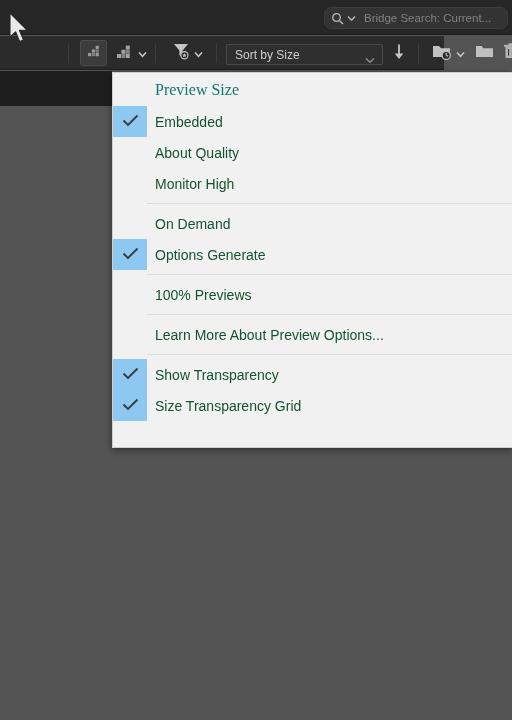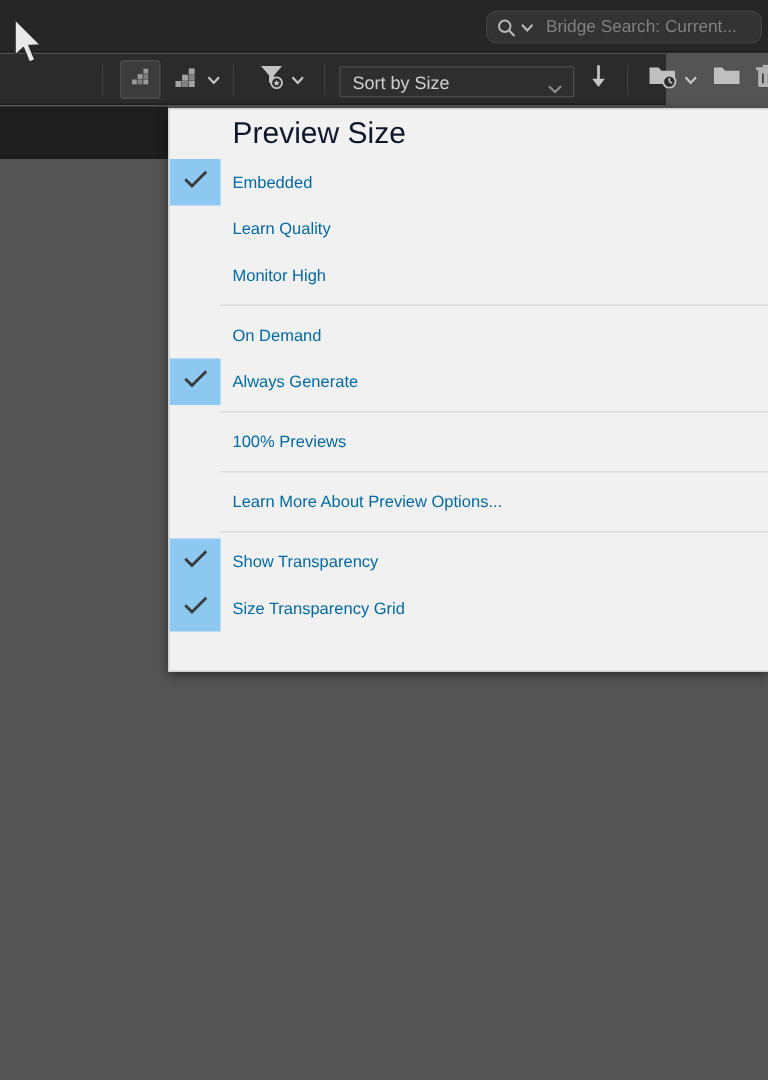--- a/index.html
+++ b/index.html
@@ -77,25 +77,25 @@
     height:31px; width:100%;
   }
   .menu-item.header-label { height:33px; }
   .check-gutter {
     width:34px; height:31px; flex:0 0 34px;
     display:flex; align-items:center; justify-content:center;
   }
   .check-gutter.on { background:#8dc8f0; }
   .check-gutter .tick { display:block; }
   .menu-label {
-    font-size:11px; color:#0369a1; margin-left:8px;
+    font-size:14px; color:#14532d; margin-left:8px;
     font-family:"Liberation Sans", sans-serif;
   }
   .menu-label.section {
-    color:#0f172a; font-size:20px;
+    color:#0f766e; font-size:16px;font-family:Liberation Serif, serif;
   }
   .menu-sep {
     height:1px; background:#dcdcdc; margin:4px 0 4px 34px;
   }
 
   
   .cursor { position:absolute; left:9px; top:12px; }
 </style>
 </head>
 <body>
@@ -242,21 +242,21 @@
           <svg width="17" height="13" viewBox="0 0 17 13">
             <polyline points="1.5,6.5 6,11 15.5,1.5" fill="none" stroke="#3b3b3b" stroke-width="1.9"></polyline>
           </svg>
         </span>
       </div>
       <span class="menu-label">Embedded</span>
     </div>
 
     <div class="menu-item">
       <div class="check-gutter"></div>
-      <span class="menu-label">Learn Quality</span>
+      <span class="menu-label">About Quality</span>
     </div>
 
     <div class="menu-item">
       <div class="check-gutter"></div>
       <span class="menu-label">Monitor High</span>
     </div>
 
     <div class="menu-sep"></div>
 
 
@@ -266,21 +266,21 @@
     </div>
 
     <div class="menu-item">
       <div class="check-gutter on">
         <span class="tick">
           <svg width="17" height="13" viewBox="0 0 17 13">
             <polyline points="1.5,6.5 6,11 15.5,1.5" fill="none" stroke="#3b3b3b" stroke-width="1.9"></polyline>
           </svg>
         </span>
       </div>
-      <span class="menu-label">Always Generate</span>
+      <span class="menu-label">Options Generate</span>
     </div>
 
     <div class="menu-sep"></div>
 
     <div class="menu-item">
       <div class="check-gutter"></div>
       <span class="menu-label">100% Previews</span>
     </div>
 
     <div class="menu-sep"></div>

